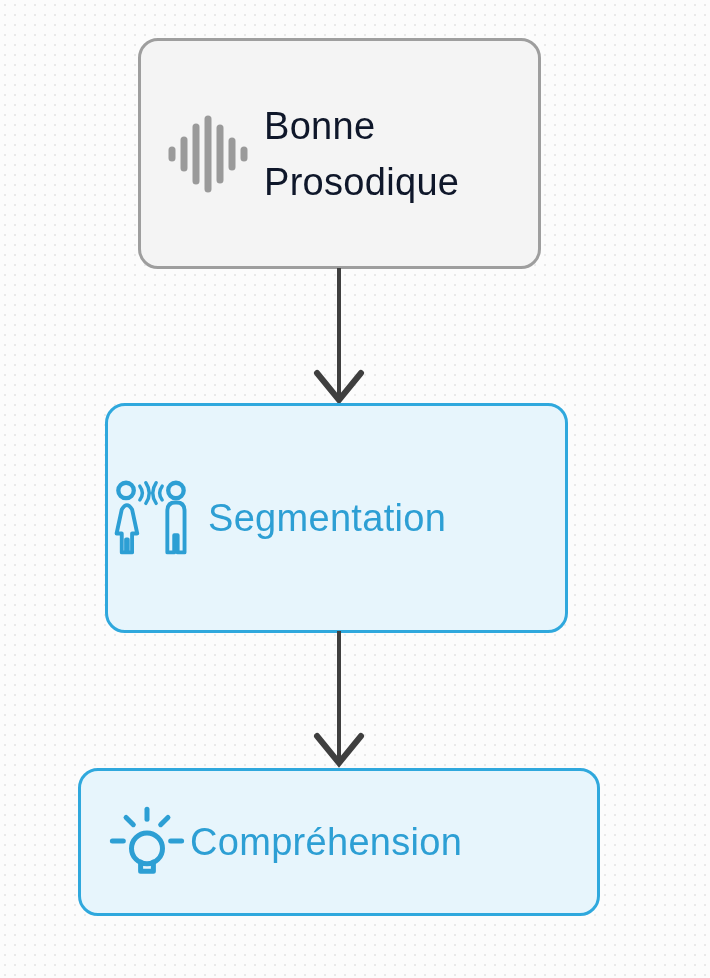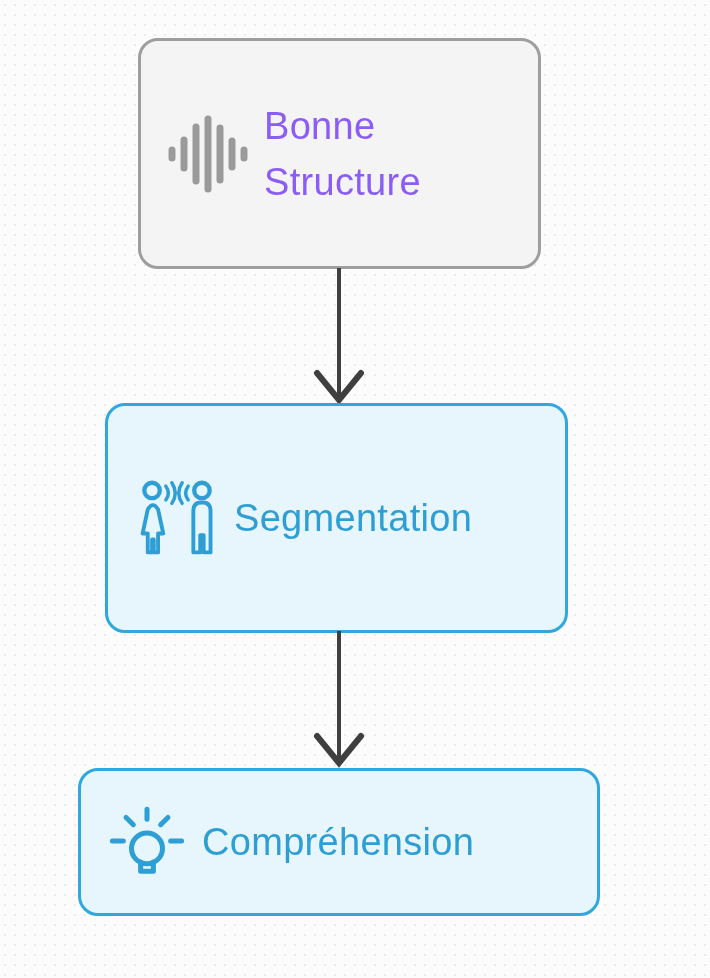--- a/index.html
+++ b/index.html
@@ -29,38 +29,37 @@
   .node .label {
     font-size: 38px;
     line-height: 56px;
     letter-spacing: 0.3px;
   }
   .node .label span { display: block; white-space: nowrap; }
   .node-gray {
     left: 138px; top: 38px; width: 403px; height: 231px;
     background: #f4f4f4;
     border-color: #9e9e9e;
-    color: #8b5cf6;
+    color: #0f172a;
     padding-left: 22px;
     gap: 13px;
   }
   .node-blue {
     background: #e7f5fc;
     border-color: #2fa8dd;
     color: #2d9fd4;
   }
   .node-mid {
     left: 105px; top: 403px; width: 463px; height: 230px;
-    padding-left: 26px;
     gap: 14px;
   }
   .node-bot {
     left: 78px; top: 768px; width: 522px; height: 148px;
     padding-left: 25px;
-    gap: 14px;
+    gap: 2px;
   }
   .icon { flex: 0 0 auto; display: block; }
   .edge { position: absolute; display: block; }
 </style>
 </head>
 <body>
 
 <div class="canvas">
 
   <div class="node node-gray">
@@ -70,21 +69,21 @@
         <line x1="21" y1="30" x2="21" y2="58"></line>
         <line x1="33" y1="17" x2="33" y2="71"></line>
         <line x1="45" y1="9" x2="45" y2="79"></line>
         <line x1="57" y1="18" x2="57" y2="70"></line>
         <line x1="69" y1="31" x2="69" y2="57"></line>
         <line x1="81" y1="40" x2="81" y2="48"></line>
       </g>
     </svg>
     <div class="label">
       <span>Bonne</span>
-      <span>Structure</span>
+      <span>Prosodique</span>
     </div>
   </div>
 
   <svg class="edge" style="left:312px; top:268px;" width="54" height="137" viewBox="0 0 54 137">
     <line x1="27" y1="0" x2="27" y2="131" stroke="#3f3f3f" stroke-width="4"></line>
     <polyline points="5,105 27,132 49,105" fill="none" stroke="#3f3f3f" stroke-width="6" stroke-linecap="round" stroke-linejoin="miter"></polyline>
   </svg>
 
   <div class="node node-blue node-mid">
     <svg class="icon" width="86" height="80" viewBox="0 0 100 92">

